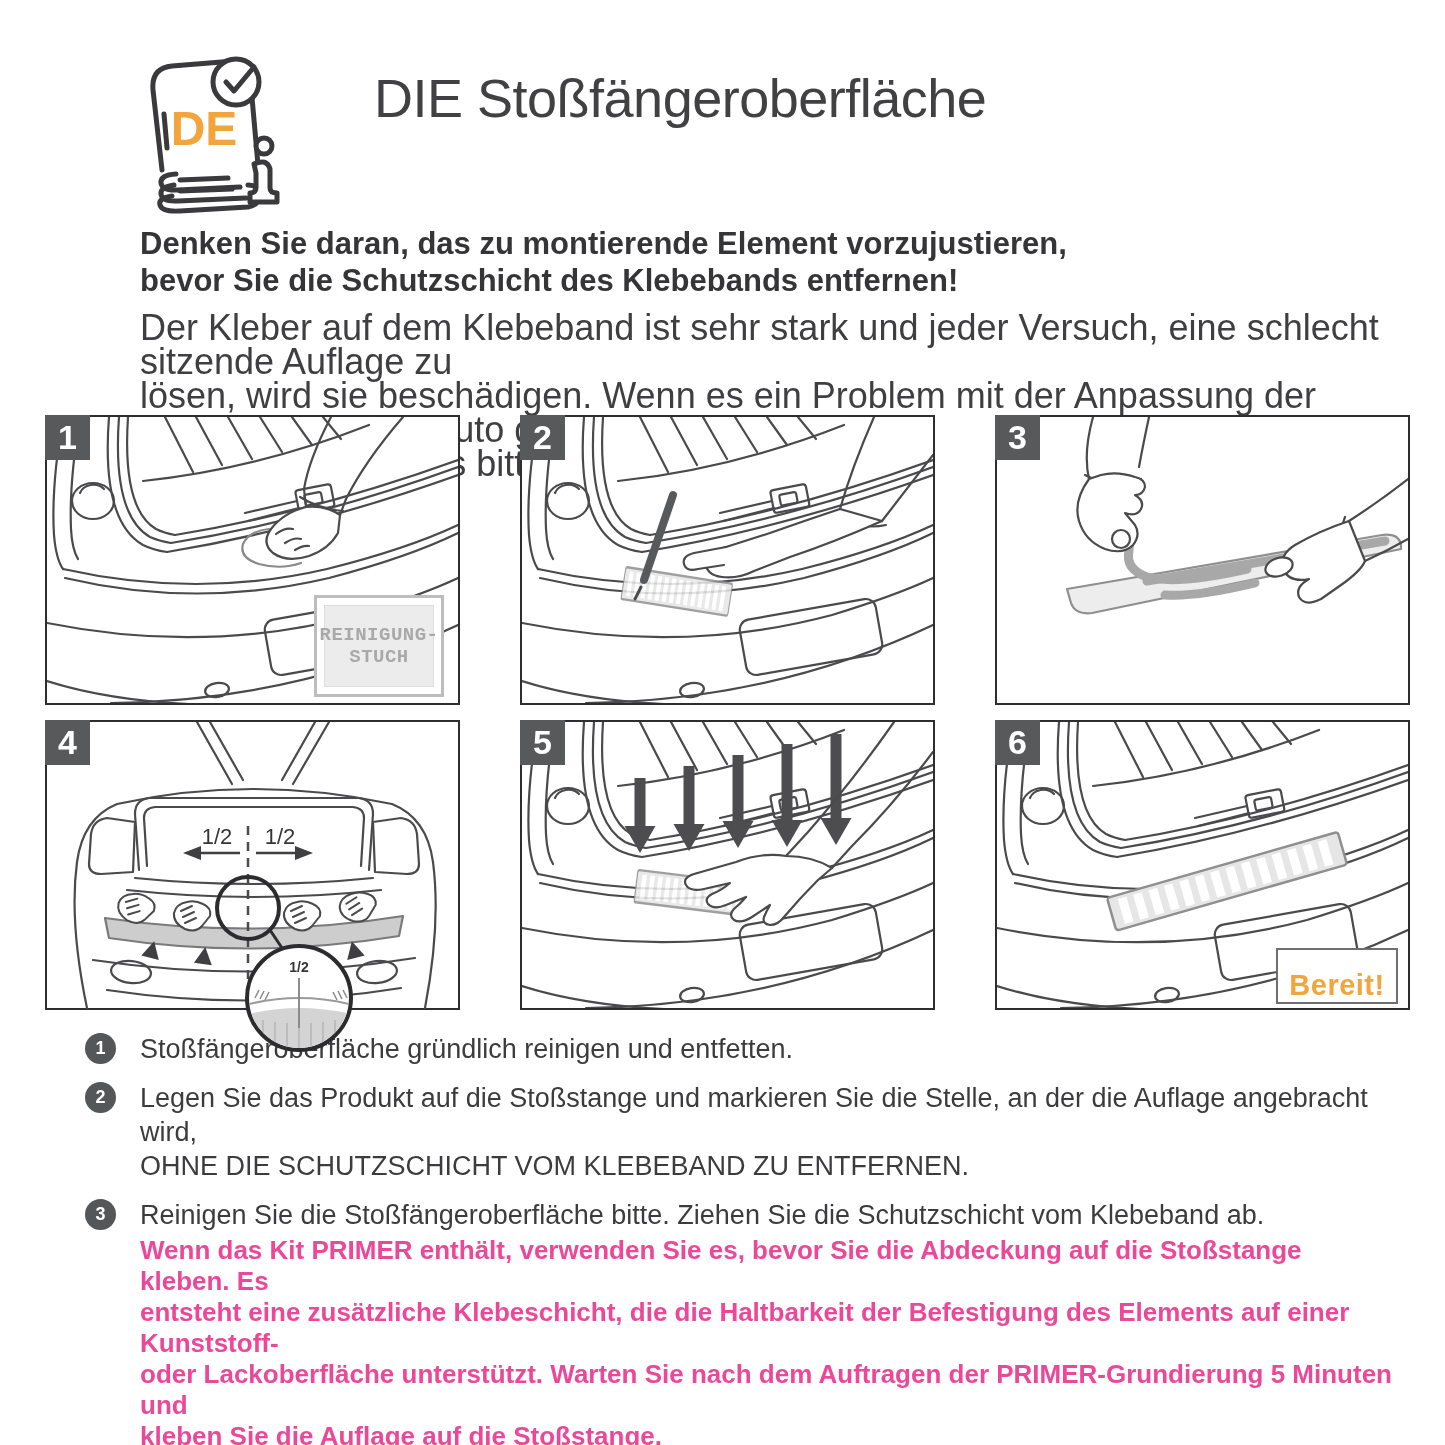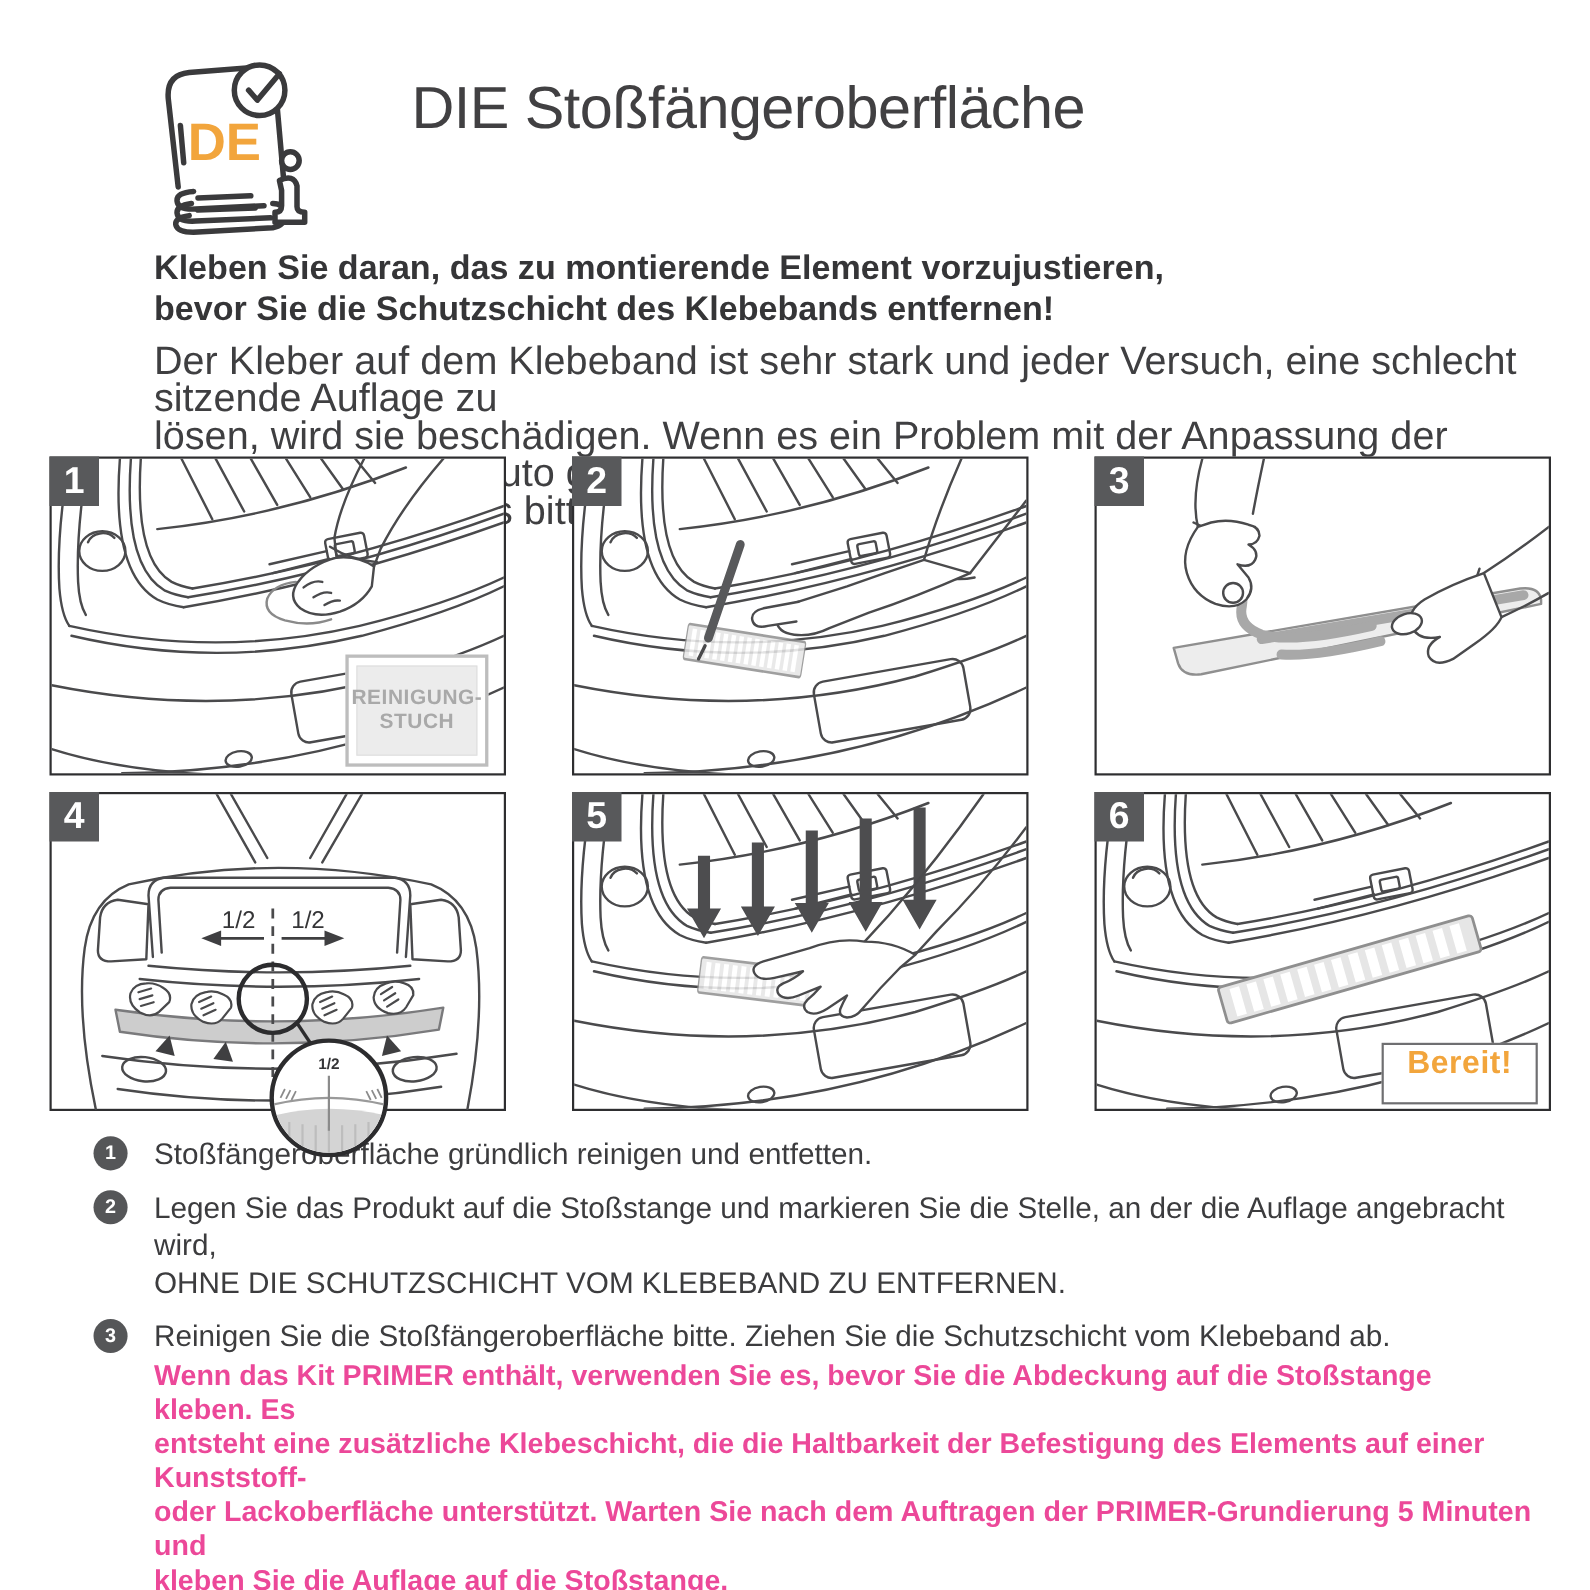--- a/index.html
+++ b/index.html
@@ -24,30 +24,30 @@
   .p4{left:0;top:305px;} .p5{left:475px;top:305px;} .p6{left:950px;top:305px;}
   .panel-art{position:absolute;left:0;top:0;width:411px;height:286px;}
   .p4 .panel-art{height:330px;z-index:2;}
   .badge{
     position:absolute;left:-2px;top:-2px;width:45px;height:45px;background:#58595b;
     color:#fff;font-size:34px;font-weight:bold;display:flex;align-items:center;justify-content:center;
     z-index:3;
   }
   .cloth-box{
     position:absolute;right:14px;bottom:6px;width:130px;height:102px;background:#fff;
-    border:3px solid #bdbdbd;box-sizing:border-box;padding:7px;z-index:2;
+    border:3px solid #bdbdbd;box-sizing:border-box;padding:7px;z-index:2;font-family:Liberation Mono, monospace;
   }
   .cloth-box-inner{
     width:100%;height:100%;background:#ececec;border:1px solid #dedede;box-sizing:border-box;
     display:flex;align-items:center;justify-content:center;text-align:center;
     color:#a9a9a9;font-weight:bold;font-size:19px;line-height:22px;white-space:pre-line;letter-spacing:0.5px;
   }
   .ready-box{
-    position:absolute;right:10px;bottom:4px;width:142px;height:56px;background:#fff;
-    border:2px solid #6f6f71;box-sizing:border-box;display:flex;align-items:flex-start;justify-content:center;
+    position:absolute;right:10px;bottom:4px;width:122px;height:56px;background:#fff;
+    border:2px solid #6f6f71;box-sizing:border-box;display:flex;align-items:flex-end;justify-content:center;
     z-index:3;
   }
   .ready-label{color:#f2a53c;font-weight:bold;font-size:29px;letter-spacing:0.5px;}
   
   .steps{position:absolute;left:85px;top:1004px;width:1310px;}
   .step{display:flex;align-items:flex-start;margin-bottom:15px;}
   .step-badge{
     flex:0 0 auto;width:31px;height:31px;border-radius:50%;background:#555658;color:#fff;
     font-size:18px;font-weight:bold;display:flex;align-items:center;justify-content:center;
     margin-right:24px;margin-top:1px;
@@ -139,21 +139,21 @@
     <g>
       <circle cx="128" cy="94" r="8" fill="#fff" stroke="#3a3a3c" stroke-width="5"></circle>
       <path d="M118,112 Q131,106 134,117 L134,136 Q134,141 141,141 L141,150 L114,150 L114,141 Q120,141 120,135 L120,121 Z" fill="#fff" stroke="#3a3a3c" stroke-width="5" stroke-linejoin="round"></path>
     </g>
     <text x="68" y="93" text-anchor="middle" font-size="48" font-weight="bold" fill="#f2a53c">DE</text>
   </svg>
 
   <div class="titles">
     <h1 class="title-line">DIE Stoßfängeroberfläche</h1>
   </div>
-  <p class="subtitle">Kleben Sie daran, das zu montierende Element vorzujustieren,
+  <p class="subtitle">Denken Sie daran, das zu montierende Element vorzujustieren,
 bevor Sie die Schutzschicht des Klebebands entfernen!</p>
   <p class="intro">Der Kleber auf dem Klebeband ist sehr stark und jeder Versuch, eine schlecht sitzende Auflage zu
 lösen, wird sie beschädigen. Wenn es ein Problem mit der Anpassung der Abdeckung an Ihr Auto gibt,
 kontaktieren Sie uns bitte.</p>
 
   <div class="panels">
 
     <div class="panel p1">
       <div class="badge">1</div>
       <svg class="panel-art" viewBox="0 0 411 286">

